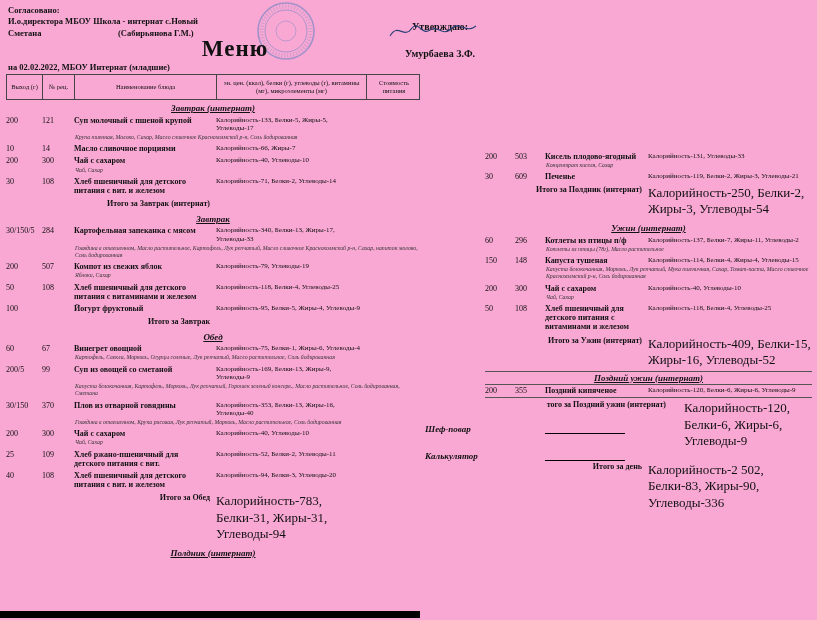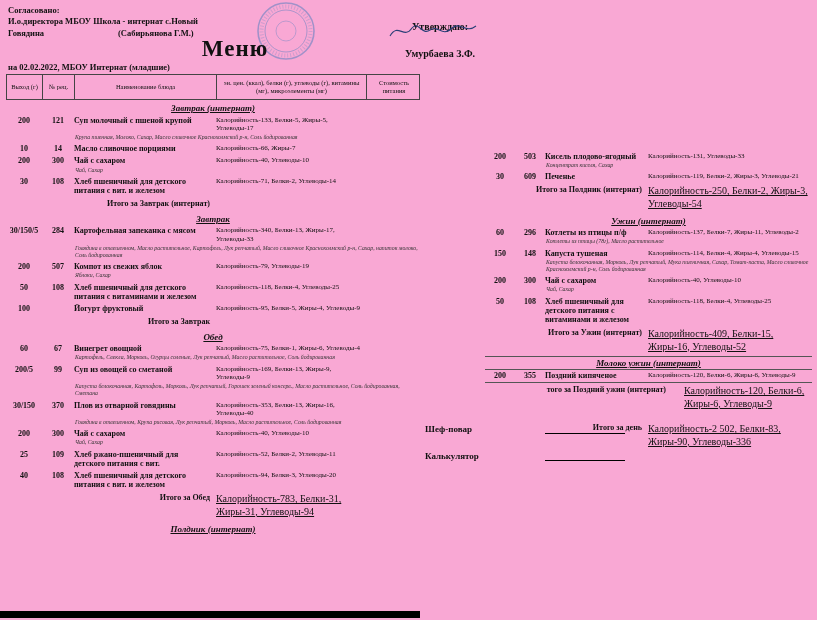--- a/index.html
+++ b/index.html
@@ -29,52 +29,52 @@
   .thead > div:last-child { border-right:none; }
 
   
   .section-title { text-align:center; font-size:9px; font-weight:bold; font-style:italic; padding:3px 0 1px; }
   .section-title .u { text-decoration:underline; }
   .section-title.ruled { border-top:1px solid #555; border-bottom:1px solid #555; padding:1px 0; }
 
   
   .menu-row { display:grid; grid-template-columns:36px 32px 142px 150px 54px; padding:1.5px 0; }
   .col-right .menu-row { grid-template-columns:30px 30px 103px 1fr; }
-  .c-out, .c-rec { font-size:8px; font-weight:bold; text-align:center; }
+  .c-out, .c-rec { font-size:8px; font-weight:normal; }
   .c-name { font-size:8px; font-weight:bold; line-height:1.15; padding-right:5px; }
   .c-nutr { font-size:7px; line-height:1.25; padding-right:2px; }
   .c-ingr { grid-column:3/6; font-size:5.8px; font-style:italic; color:#333; line-height:1.25; padding:1px 2px 0 1px; }
   .col-right .c-ingr { grid-column:3/5; }
 
   
   .total-row { display:grid; grid-template-columns:36px 32px 142px 150px 54px; padding:2.5px 0; }
   .col-right .total-row { grid-template-columns:30px 30px 103px 1fr; }
   .total-row.ruled-top { border-top:1px solid #555;gap:12px; }
   .t-label { grid-column:1/4; font-size:8px; font-weight:bold; text-align:right; padding-right:6px; }
-  .t-value { grid-column:4; font-size:10px; line-height:1.25;text-decoration:underline; }
+  .t-value { grid-column:4; font-size:13px; line-height:1.25; }
   .day-total { margin-top:8px; }
 
   
   .sig-block { position:absolute; left:425px; top:424px; width:260px; font-size:9px; font-weight:bold; }
   .sig-row { display:flex; align-items:flex-end; margin-bottom:17px; }
-  .sig-row .lbl { width:120px; }
+  .sig-row .lbl { width:120px;font-style:italic; }
   .sig-line { display:inline-block; width:80px; border-bottom:1px solid #000; height:10px; }
 
   .black-bar { position:absolute; left:0; top:611px; width:420px; height:7px; background:#000; }
 </style>
 </head>
 <body>
 
 <div class="page">
 
   <div class="top-left">
     <div>Согласовано:</div>
     <div>И.о.директора МБОУ Школа - интернат с.Новый</div>
     <div class="tl-line3">
-      <span>Говядина</span>
+      <span>Сметана</span>
       <span>(Сабирьянова Г.М.)</span>
     </div>
   </div>
 
   <div class="top-right">
     <div>Утверждаю:</div>
     <svg class="sig-svg" width="90" height="26" viewBox="0 0 90 26">
       <path d="M2,18 C10,4 16,22 24,10 C30,2 34,18 42,12 C50,6 54,20 64,10 C72,3 78,16 88,8" fill="none" stroke="#2a3f77" stroke-width="1.1"></path>
     </svg>
     <div class="approved-name">Умурбаева З.Ф.</div>
@@ -252,21 +252,21 @@
         <div class="menu-row">
           <div class="c-out">50</div>
           <div class="c-rec">108</div>
           <div class="c-name">Хлеб пшеничный для детского питания с витаминами и железом</div>
           <div class="c-nutr">Калорийность-118, Белки-4, Углеводы-25</div>
         </div>
         <div class="total-row">
           <div class="t-label">Итого за Ужин (интернат)</div>
           <div class="t-value">Калорийность-409, Белки-15, Жиры-16, Углеводы-52</div>
         </div>
-        <div class="section-title ruled"><span class="u">Молоко ужин (интернат)</span></div>
+        <div class="section-title ruled"><span class="u">Поздний ужин (интернат)</span></div>
         <div class="menu-row">
           <div class="c-out">200</div>
           <div class="c-rec">355</div>
           <div class="c-name">Поздний кипяченое</div>
           <div class="c-nutr">Калорийность-120, Белки-6, Жиры-6, Углеводы-9</div>
         </div>
         <div class="total-row ruled-top">
           <div class="t-label">того за Поздний ужин (интернат)</div>
           <div class="t-value">Калорийность-120, Белки-6, Жиры-6, Углеводы-9</div>
         </div>

